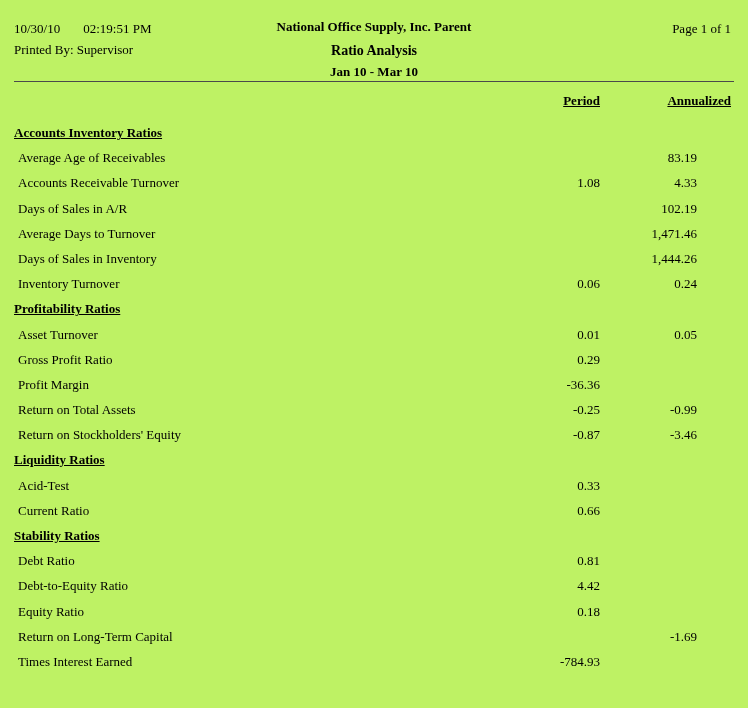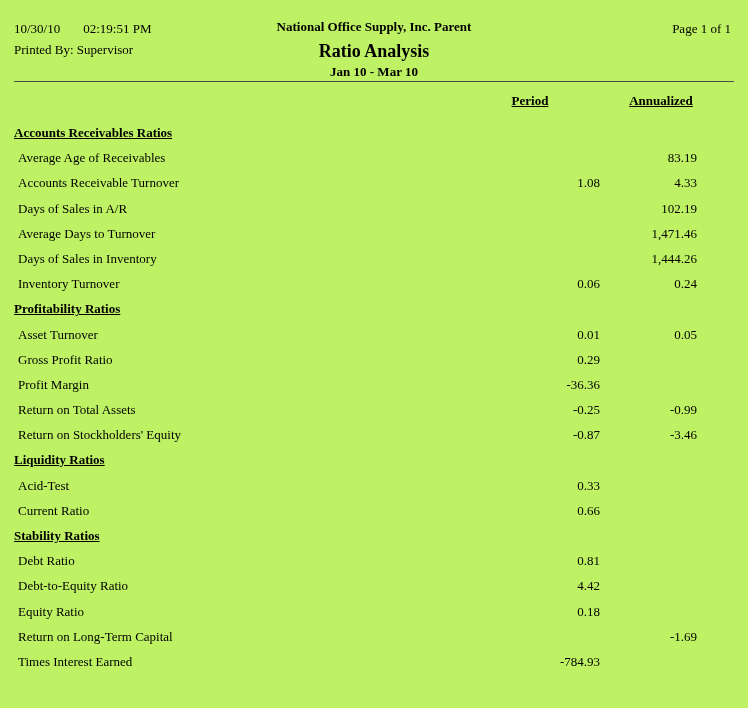--- a/index.html
+++ b/index.html
@@ -13,28 +13,28 @@
     font-family:"Liberation Serif", serif;
     font-size:13px;
     overflow:hidden;
   }
   
   .hdr-left { position:absolute; left:14px; top:18px; }
   .hdr-line { height:21px; line-height:21px; white-space:nowrap; }
   .hdr-time { margin-left:23px; }
   .hdr-center { position:absolute; left:0; right:0; top:18px; text-align:center; }
   .company { height:18px; line-height:18px; font-weight:bold; }
-  .report-title { margin-top:5px; font-size:18px; line-height:20px; font-weight:bold; }
+  .report-title { margin-top:5px; font-size:14px; line-height:20px; font-weight:bold; }
   .report-subtitle { margin-top:3px; height:16px; line-height:16px; font-weight:bold; }
   .hdr-right { position:absolute; right:17px; top:18px; height:21px; line-height:21px; }
   .rule { position:absolute; top:81px; left:14px; right:14px; border-top:1px solid #4a4a4a; }
   
   .col-headers { position:absolute; top:91px; left:0; right:0; height:20px; line-height:20px; }
   .col-period, .col-annualized {
-    position:absolute; top:0; text-align:center;
+    position:absolute; top:0; text-align:right;
     font-weight:bold; text-decoration:underline;
   }
   .col-period { left:460px; width:140px; }
   .col-annualized { left:591px; width:140px; }
   
   .report-body { position:absolute; top:120px; left:0; right:0; }
   .line { position:relative; height:25.2px; line-height:25.2px; }
   .section-title {
     position:absolute; left:14px; top:0;
     font-weight:bold; text-decoration:underline; white-space:nowrap;
@@ -79,21 +79,21 @@
 
   <div class="rule"></div>
 
   <div class="col-headers">
     <span class="col-period">Period</span>
     <span class="col-annualized">Annualized</span>
   </div>
 
   <div class="report-body">
       <div class="line">
-        <span class="section-title">Accounts Receivables Ratios</span>
+        <span class="section-title">Accounts Inventory Ratios</span>
       </div>
       <div class="line">
         <span class="label-cell">
           <span class="lbl">Average Age of Receivables</span>
           <span class="dots">........................................................................................................................</span>
         </span>
         <span class="val-period"></span>
         <span class="val-annualized">83.19</span>
       </div>
       <div class="line">

